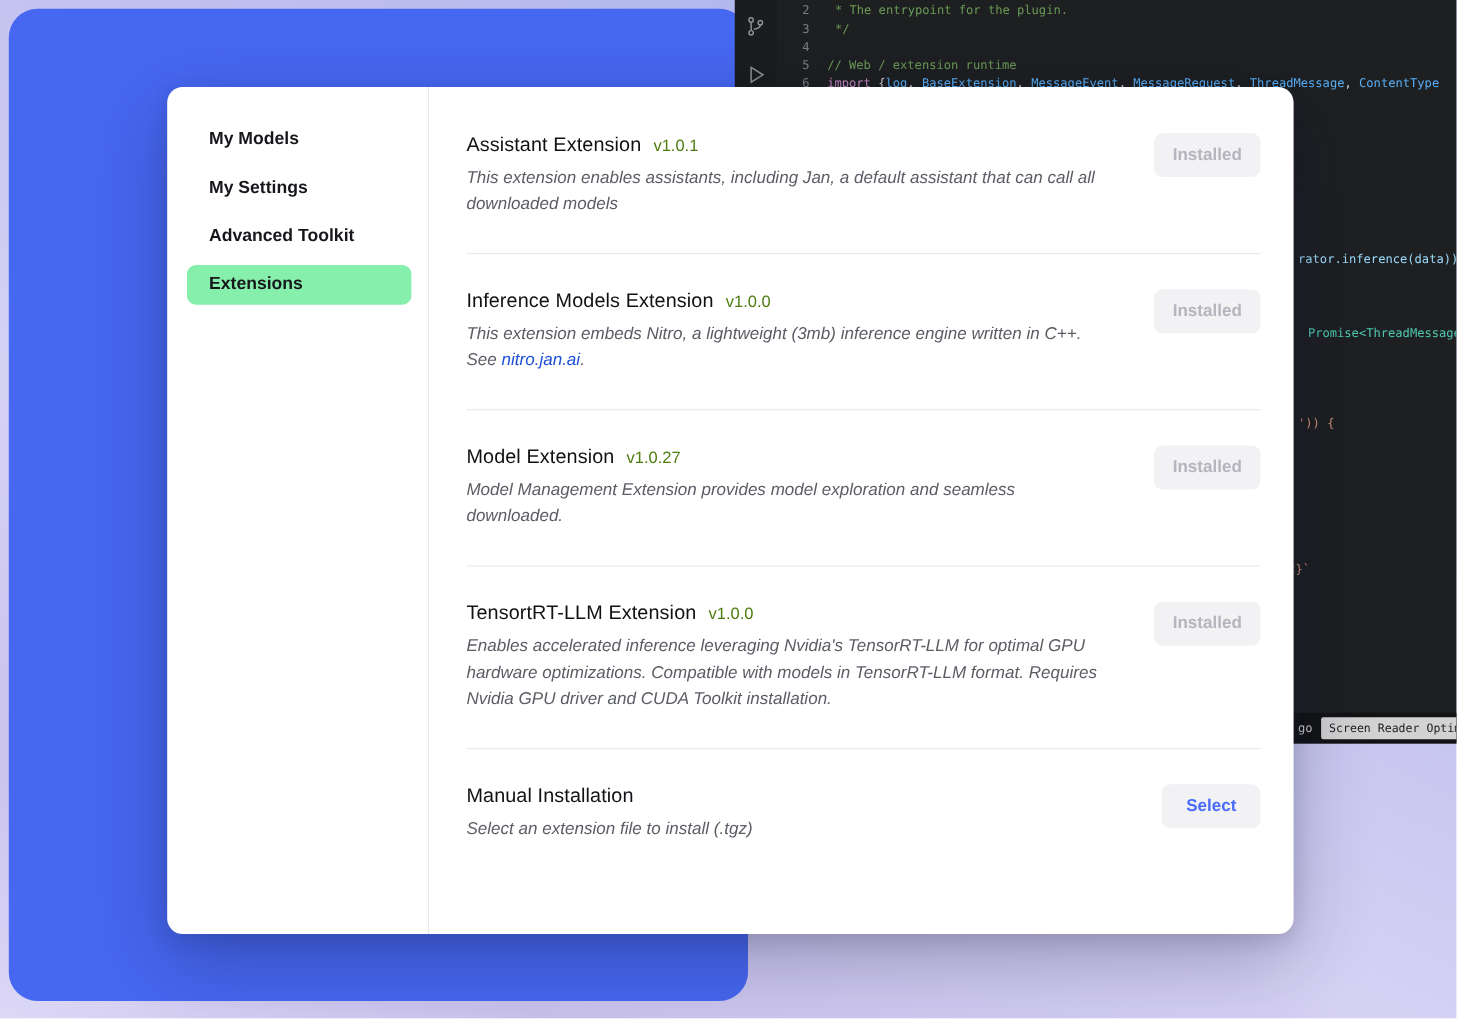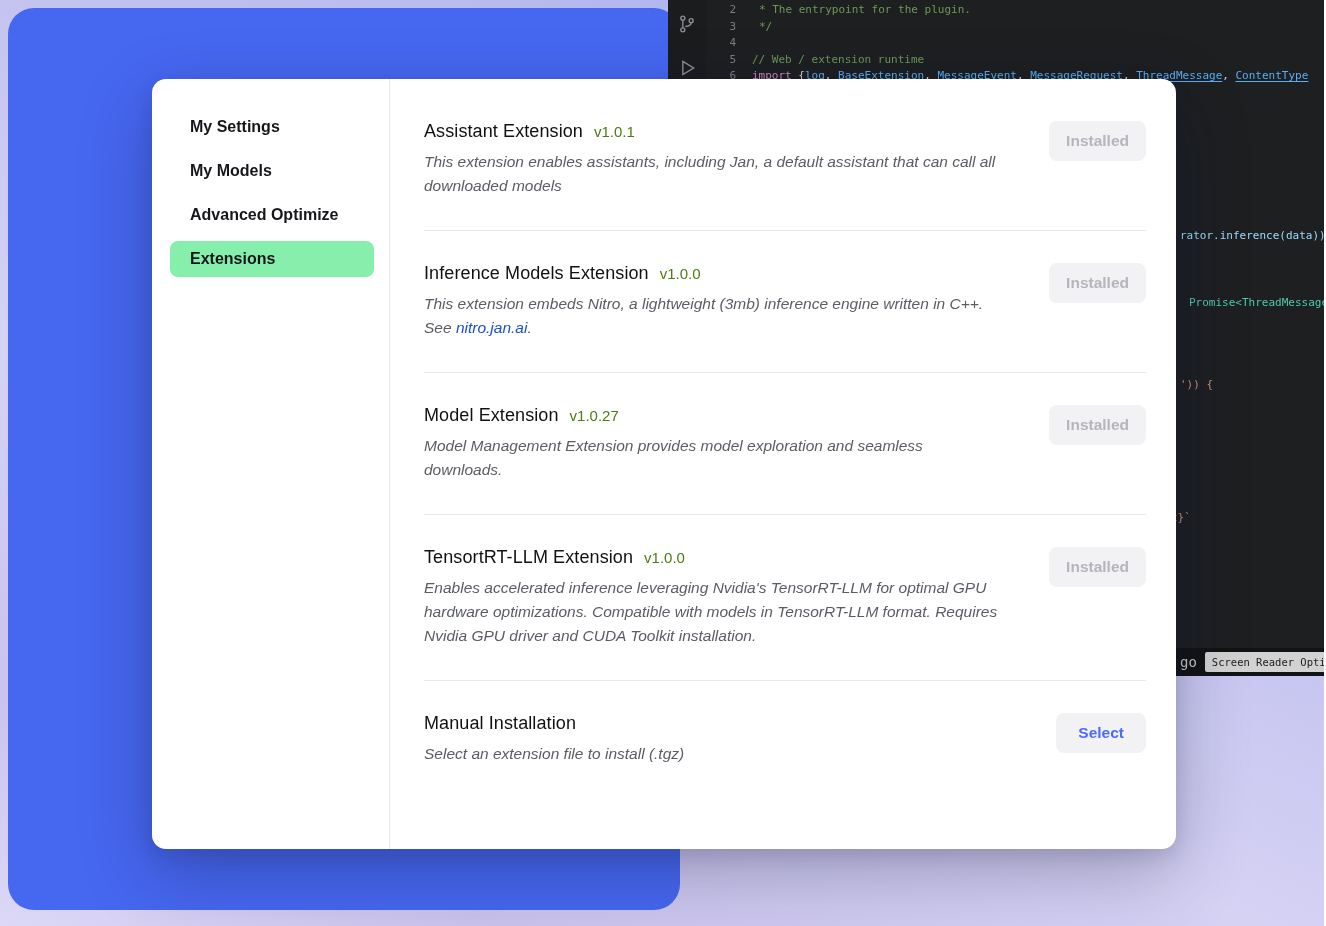--- a/index.html
+++ b/index.html
@@ -28,29 +28,29 @@
   .act-icon { position:absolute; left:9px; width:20px; height:20px; color:#8e9297; }
   .act-icon.git { top:14px; }
   .act-icon.play { top:58px; }
   .code { position:absolute; left:44px; top:2px; white-space:nowrap; }
   .crow { height:16.5px; }
   .ln { display:inline-block; width:24px; text-align:right; margin-right:16px; color:#7b7f83; }
   .comment { color:#6a9955; }
   .indent1 { padding-left:7px; }
   .kw { color:#c586c0; }
   .plain { color:#d4d4d4; }
-  .imp { color:#58aef5; text-decoration:underline; text-underline-offset:2px; }
+  .imp { color:#58aef5; text-underline-offset:2px; }
   .frag { position:absolute; white-space:nowrap; }
   .f1 { left:512px; top:228px; color:#9cdcfe; }
   .f2 { left:521px; top:295px; color:#4ec9b0; }
   .f3 { left:512px; top:377px; color:#ce9178; }
   .f4 { left:503px; top:510px; color:#ce9178; }
   .statusbar { position:absolute; left:0; top:648px; width:658px; height:28px; background:#121314;
     display:flex; align-items:center; }
-  .status-go { margin-left:512px; color:#c7c7c7; font-size:14px; }
+  .status-go { margin-left:512px; color:#c7c7c7; font-size:11px; }
   .chip { margin-left:8px; background:#d2d2d2; color:#1c1c1c; font-size:10.5px;
     padding:2px 7px; border-radius:2px; white-space:nowrap; }
 
   
   .card {
     position:absolute; left:152px; top:79px; width:1024px; height:770px;
     background:#ffffff; border-radius:14px; z-index:3; display:flex; overflow:hidden;
     box-shadow:0 24px 70px rgba(20,24,60,.30), 0 6px 18px rgba(20,24,60,.12);
   }
   .sidebar { width:238px; border-right:1px solid #e8e8ea; padding:30px 15px 0 18px; flex:none; }
@@ -118,23 +118,23 @@
 
     <div class="statusbar">
       <span class="status-go">go</span>
       <span class="chip">Screen Reader Optimize</span>
     </div>
   </div>
 
   <div class="card">
 
     <div class="sidebar">
+      <div class="side-item">My Models</div>
       <div class="side-item">My Settings</div>
-      <div class="side-item">My Models</div>
-      <div class="side-item">Advanced Optimize</div>
+      <div class="side-item">Advanced Toolkit</div>
       <div class="side-item active">Extensions</div>
     </div>
 
     <div class="content">
 
       <div class="section">
         <div class="sec-head">
           <div class="sec-titles">
             <div class="sec-title-row">
               <span class="sec-title">Assistant Extension</span>
@@ -159,21 +159,21 @@
         </div>
       </div>
 
       <div class="section">
         <div class="sec-head">
           <div class="sec-titles">
             <div class="sec-title-row">
               <span class="sec-title">Model Extension</span>
               <span class="sec-version">v1.0.27</span>
             </div>
-            <div class="sec-desc">Model Management Extension provides model exploration and seamless downloads.</div>
+            <div class="sec-desc">Model Management Extension provides model exploration and seamless downloaded.</div>
           </div>
           <button class="btn installed">Installed</button>
         </div>
       </div>
 
       <div class="section">
         <div class="sec-head">
           <div class="sec-titles">
             <div class="sec-title-row">
               <span class="sec-title">TensortRT-LLM Extension</span>

